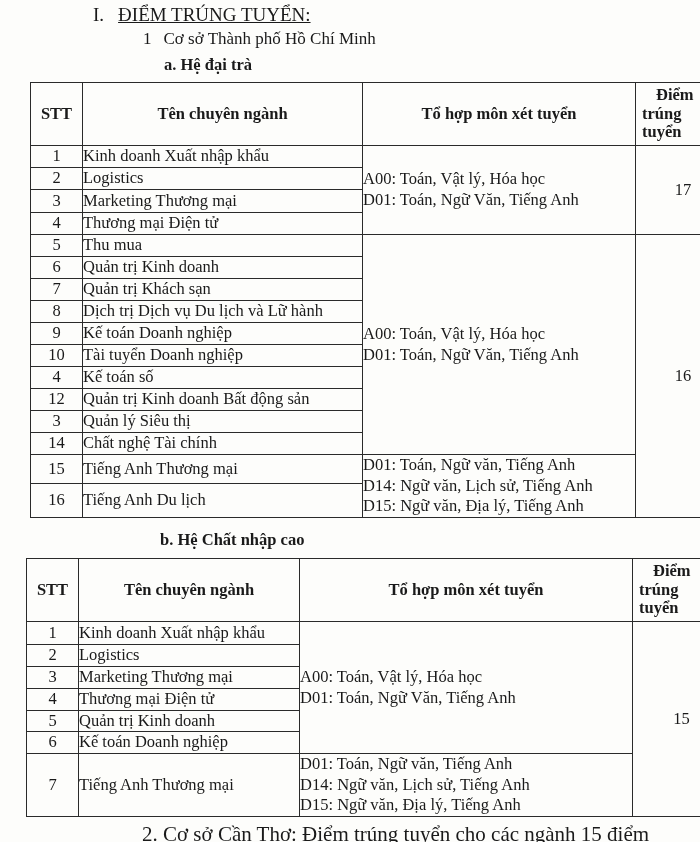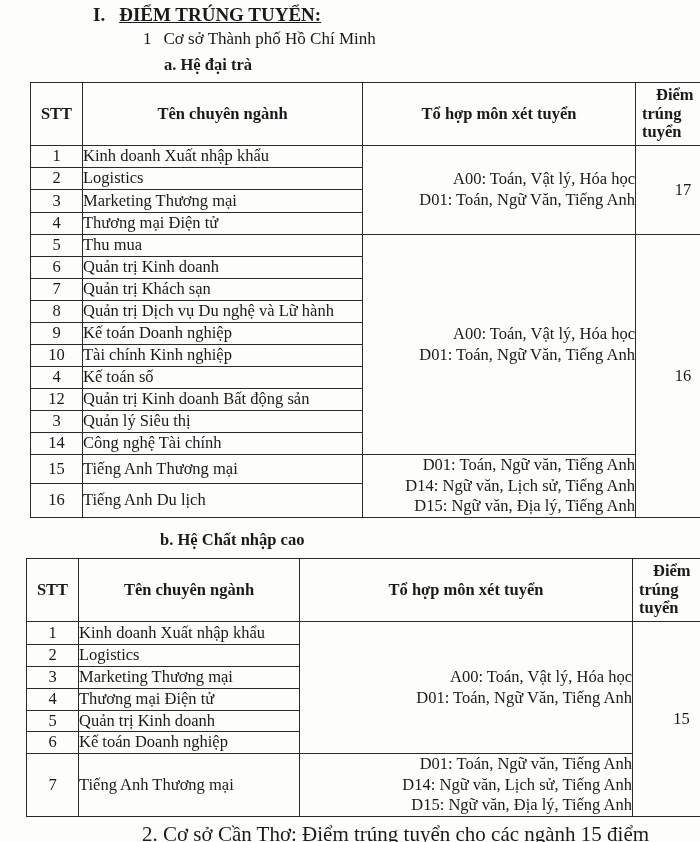--- a/index.html
+++ b/index.html
@@ -2,41 +2,41 @@
 <html><head>
 <meta charset="utf-8">
 <style>
   html, body { margin: 0; padding: 0; }
   body {
     width: 700px; height: 842px; overflow: hidden; position: relative;
     background: #fdfdfb; color: #1a1a1a;
     font-family: "Liberation Serif", "DejaVu Serif", serif;
   }
   .abs { position: absolute; white-space: nowrap; }
-  .h1 { left: 93px; top: 4px; font-size: 19px; font-weight: bold; }
+  .h1 { left: 93px; top: 4px; font-size: 19px; font-weight: normal; }
   .h1 .u { text-decoration: underline; }
   .h1 .roman { margin-right: 14px; }
   .h2 { left: 143px; top: 29px; font-size: 17px; text-align: right; }
   .h2 .num { margin-right: 12px; }
   .h3 { font-size: 16.5px; font-weight: bold; }
   .footer { left: 142px; top: 822px; font-size: 21px; }
 
   table.grid {
     position: absolute; border-collapse: collapse; table-layout: fixed;
     font-size: 16.5px; line-height: 1.0;
   }
   table.grid td, table.grid th {
     border: 1.6px solid #2a2a2a; padding: 0; vertical-align: middle;
     overflow: hidden; white-space: nowrap;
   }
   table.grid th { font-weight: bold; font-size: 16.5px; }
   th.score-h { line-height: 1.15; font-size: 16px; }
   td.stt { text-align: center; }
   td.name { text-align: left; padding-left: 6px; }
-  td.combo { text-align: right; line-height: 1.25; }
+  td.combo { text-align: left; line-height: 1.25; }
   td.score { text-align: center; }
   .combo div { white-space: nowrap; }
 
   #t1 { left: 30px; top: 82px; width: 700px; }
   #t2 { left: 26px; top: 558px; width: 704px; }
 </style>
 </head>
 <body>
 
 <div class="abs h1">
@@ -98,45 +98,45 @@
   <tr style="height:22px">
     <td class="stt">6</td>
     <td class="name">Quản trị Kinh doanh</td>
   </tr>
   <tr style="height:22px">
     <td class="stt">7</td>
     <td class="name">Quản trị Khách sạn</td>
   </tr>
   <tr style="height:22px">
     <td class="stt">8</td>
-    <td class="name">Quản trị Dịch vụ Du nghệ và Lữ hành</td>
+    <td class="name">Dịch trị Dịch vụ Du lịch và Lữ hành</td>
   </tr>
   <tr style="height:22px">
     <td class="stt">9</td>
     <td class="name">Kế toán Doanh nghiệp</td>
   </tr>
   <tr style="height:22px">
     <td class="stt">10</td>
-    <td class="name">Tài chính Kinh nghiệp</td>
+    <td class="name">Tài tuyển Doanh nghiệp</td>
   </tr>
   <tr style="height:22px">
     <td class="stt">4</td>
     <td class="name">Kế toán số</td>
   </tr>
   <tr style="height:22px">
     <td class="stt">12</td>
     <td class="name">Quản trị Kinh doanh Bất động sản</td>
   </tr>
   <tr style="height:22px">
     <td class="stt">3</td>
     <td class="name">Quản lý Siêu thị</td>
   </tr>
   <tr style="height:22px">
     <td class="stt">14</td>
-    <td class="name">Công nghệ Tài chính</td>
+    <td class="name">Chất nghệ Tài chính</td>
   </tr>
   <tr style="height:29px">
     <td class="stt">15</td>
     <td class="name">Tiếng Anh Thương mại</td>
     <td class="combo" rowspan="2">
       <div>D01: Toán, Ngữ văn, Tiếng Anh</div>
       <div>D14: Ngữ văn, Lịch sử, Tiếng Anh</div>
       <div>D15: Ngữ văn, Địa lý, Tiếng Anh</div>
     </td>
   </tr>

